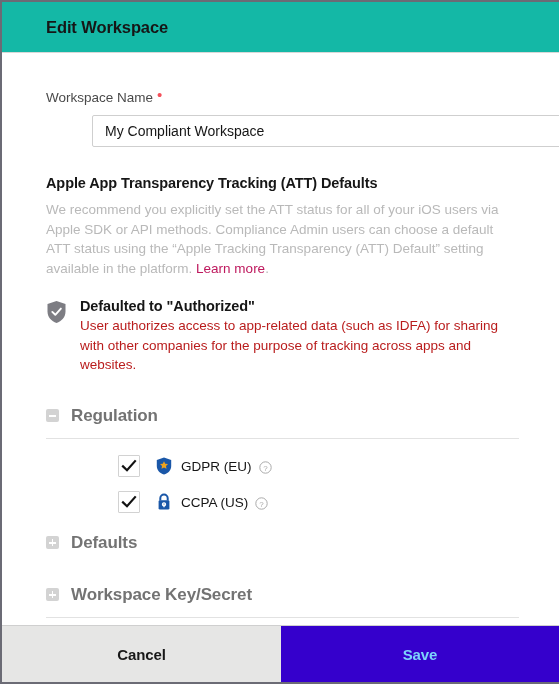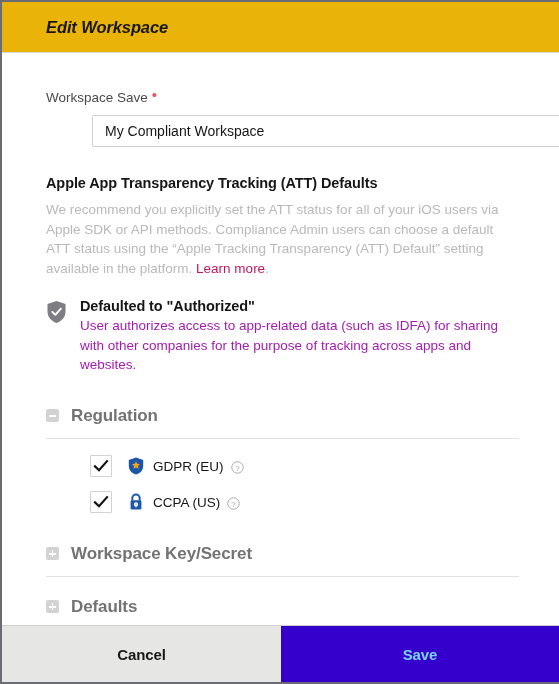--- a/index.html
+++ b/index.html
@@ -27,22 +27,21 @@
 
   
   .modal-header {
     flex: 0 0 auto;
     height: 51px;
     box-sizing: border-box;
     border-bottom: 1px solid #d8d8d8;
     display: flex;
     align-items: center;
     padding: 0 0 0 44px;
-    background: #eab308;
-    font-style: italic;
+    background: #14b8a6;
   }
   .modal-title {
     font-size: 16.5px;
     font-weight: bold;
     color: #161616;
     letter-spacing: -0.1px;
   }
 
   
   .modal-body {
@@ -125,21 +124,21 @@
   .default-title {
     font-size: 14.5px;
     font-weight: bold;
     color: #161616;
     margin-bottom: 2px;
     letter-spacing: -0.1px;
   }
   .default-desc {
     font-size: 13.5px;
     line-height: 19.5px;
-    color: #a21caf;
+    color: #b91c1c;
     width: 420px;
   }
 
   
   .accordion { margin-top: 30px; }
   .accordion.tight { margin-top: 19px; }
 
   .acc-head {
     display: flex;
     align-items: center;
@@ -183,20 +182,21 @@
     background: #e2e2e2;
     width: 473px;
     margin-top: 11px;
   }
 
   
   .check-row {
     display: flex;
     align-items: center;
     height: 21px;
+    margin-left: 28px;
     padding-left: 44px;
   }
   .check-row.first { margin-top: 17px; }
   .check-row.second { margin-top: 15px; }
 
   .checkbox {
     position: relative;
     flex: 0 0 auto;
     width: 20px;
     height: 20px;
@@ -252,21 +252,21 @@
 
 <div id="app">
 
   <div class="modal-header">
     <div class="modal-title">Edit Workspace</div>
   </div>
 
   <div class="modal-body">
 
     <div class="field-label-row">
-      <span class="field-label">Workspace Save</span>
+      <span class="field-label">Workspace Name</span>
       <span class="required-dot">•</span>
     </div>
 
     <input class="text-input" type="text" value="My Compliant Workspace" style="">
 
     <div class="section-heading">Apple App Transparency Tracking (ATT) Defaults</div>
 
     <p class="helper-text">
       <span>We recommend you explicitly set the ATT status for all of your iOS users via Apple SDK or API methods. Compliance Admin users can choose a default ATT status using the “Apple Tracking Transparency (ATT) Default” setting available in the platform. </span><a href="#">Learn more</a><span>.</span>
     </p>
@@ -328,36 +328,36 @@
         <span class="reg-label">CCPA (US)</span>
         <span class="help-icon">
           <svg width="13" height="13" viewBox="0 0 13 13">
             <circle cx="6.5" cy="6.5" r="5.7" fill="none" stroke="#aaaaaa" stroke-width="1"></circle>
             <text x="6.5" y="9.6" font-family="Liberation Sans, sans-serif" font-size="8" fill="#aaaaaa" text-anchor="middle">?</text>
           </svg>
         </span>
       </div>
     </div>
 
+    <div class="accordion tight">
+      <div class="acc-head">
+        <span class="acc-toggle plus"></span>
+        <span class="acc-label">Defaults</span>
+      </div>
+
+    </div>
+
     <div class="accordion">
       <div class="acc-head">
         <span class="acc-toggle plus"></span>
         <span class="acc-label">Workspace Key/Secret</span>
       </div>
       <div class="acc-rule"></div>
     </div>
 
-    <div class="accordion tight">
-      <div class="acc-head">
-        <span class="acc-toggle plus"></span>
-        <span class="acc-label">Defaults</span>
-      </div>
-
-    </div>
-
   </div>
 
   <div class="modal-footer">
     <button class="btn btn-cancel">Cancel</button>
     <button class="btn btn-save">Save</button>
   </div>
 
 </div>
 
 </body></html>

